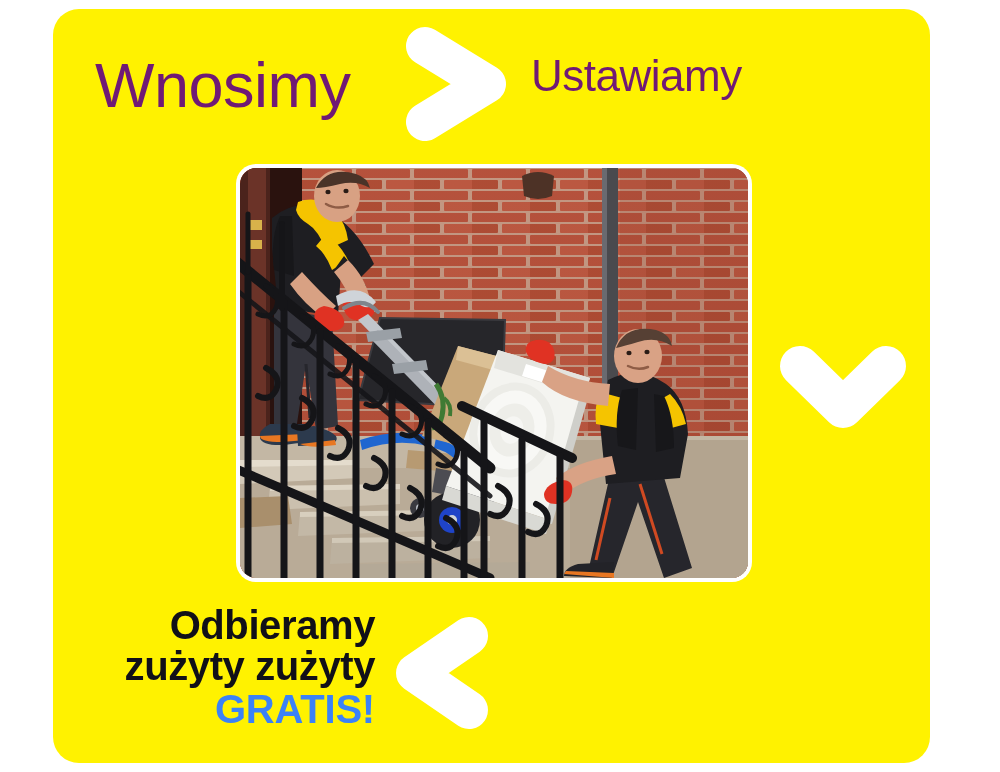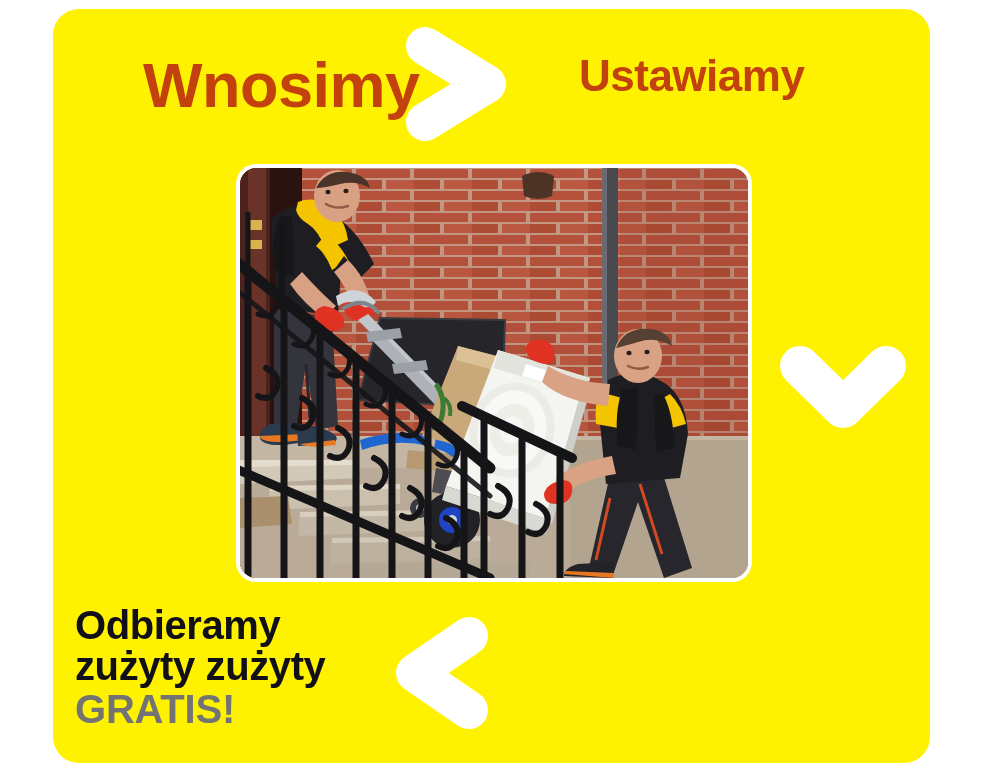--- a/index.html
+++ b/index.html
@@ -17,49 +17,48 @@
     position:absolute;
     left:53px;top:9px;
     width:877px;height:754px;
     background:#FFF200;
     border-radius:26px;
   }
 
   
   .hl{
     position:absolute;
-    color:#c2410c;
-    font-weight:700;
+    color:#701a75;
+    font-weight:400;
     letter-spacing:-0.5px;
     line-height:1;
     white-space:nowrap;
-    margin-left:48px;
   }
   #wnosimy{left:95px;top:54px;font-size:63px;}
   #ustawiamy{left:531px;top:54px;font-size:44px;}
   #podlaczamy{left:500px;top:639px;font-size:63px;}
 
   
   .blk{
     position:absolute;
     left:75px;top:605px;
     width:300px;
-    text-align:left;
+    text-align:right;
     line-height:1.03;
   }
   .blk .l1,.blk .l2{
     display:block;
     color:#111018;
     font-weight:700;
     font-size:40px;
     letter-spacing:-0.4px;
   }
   .blk .l3{
     display:block;
-    color:#737373;
+    color:#3b82f6;
     font-weight:700;
     font-size:40px;
     letter-spacing:-0.2px;
     margin-top:2px;
   }
 
   
   .chev{position:absolute;}
   .chev svg{display:block;overflow:visible;}
 

